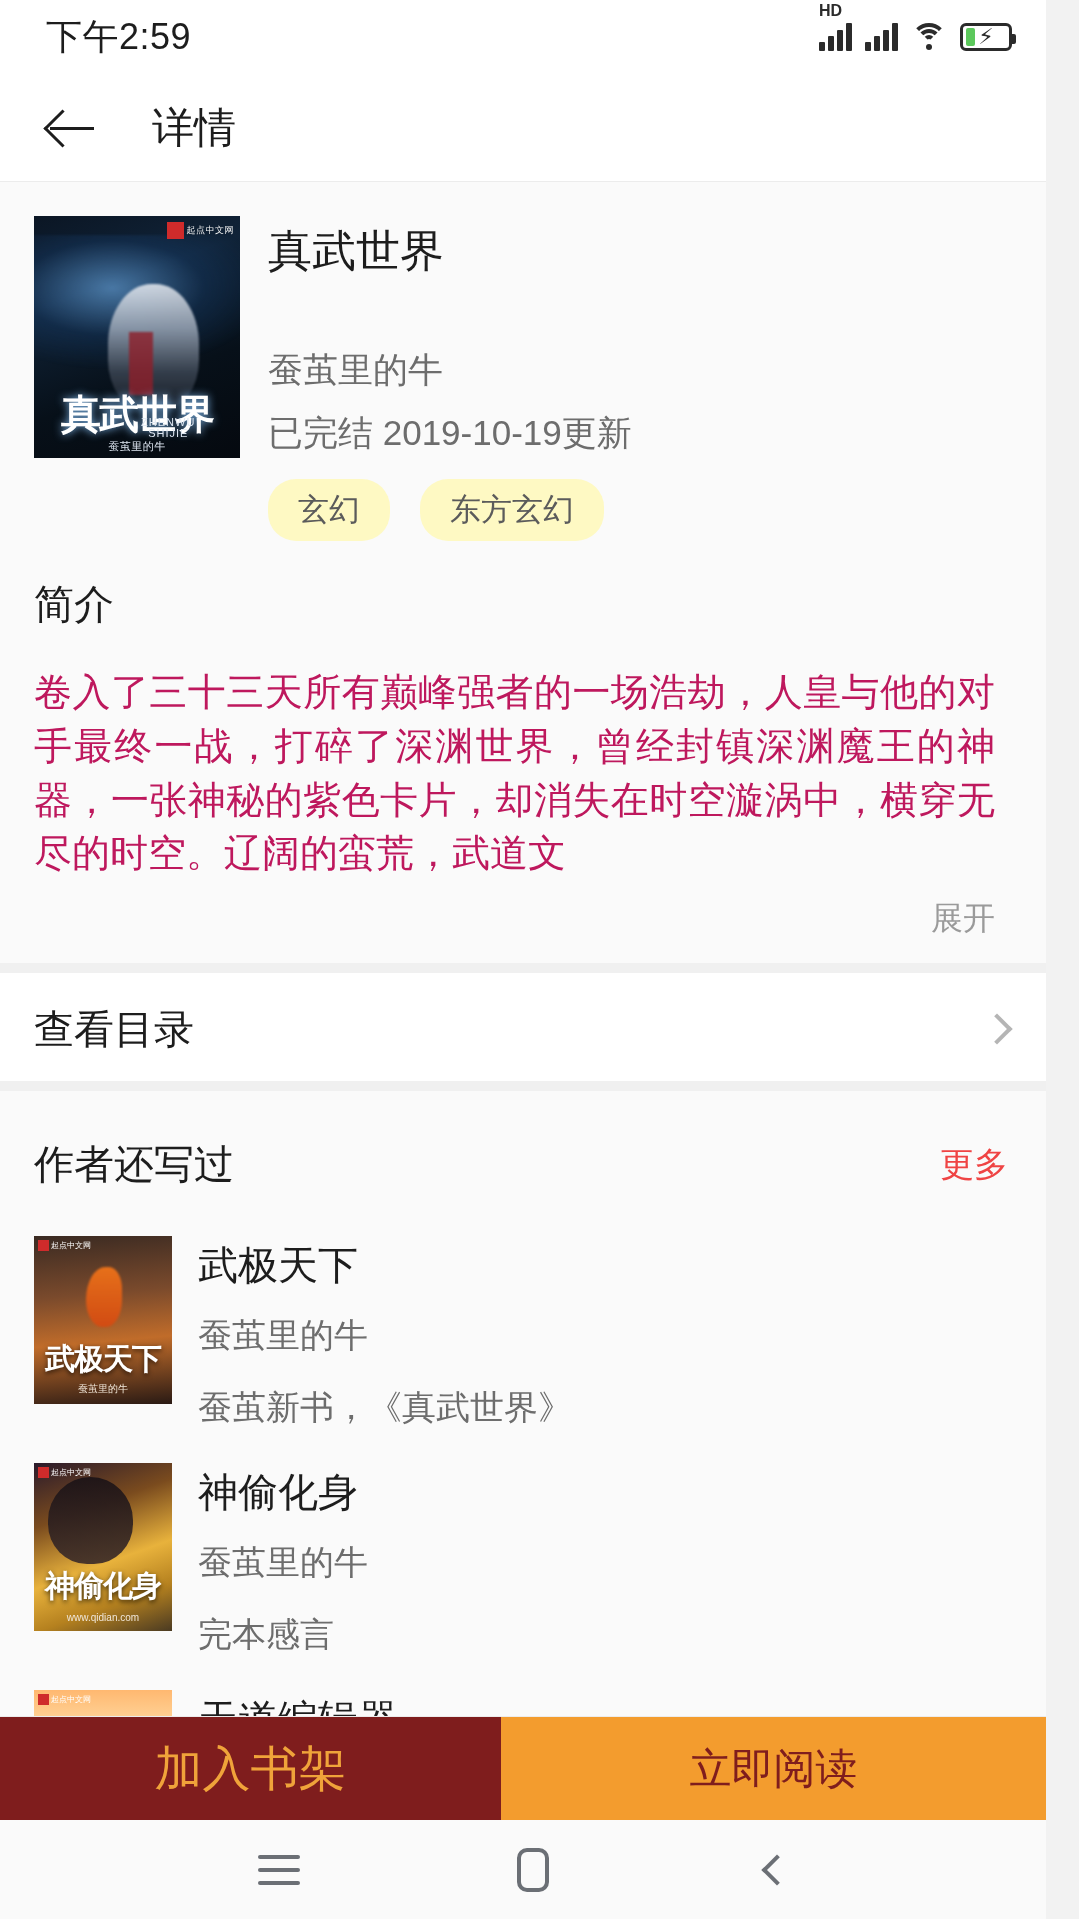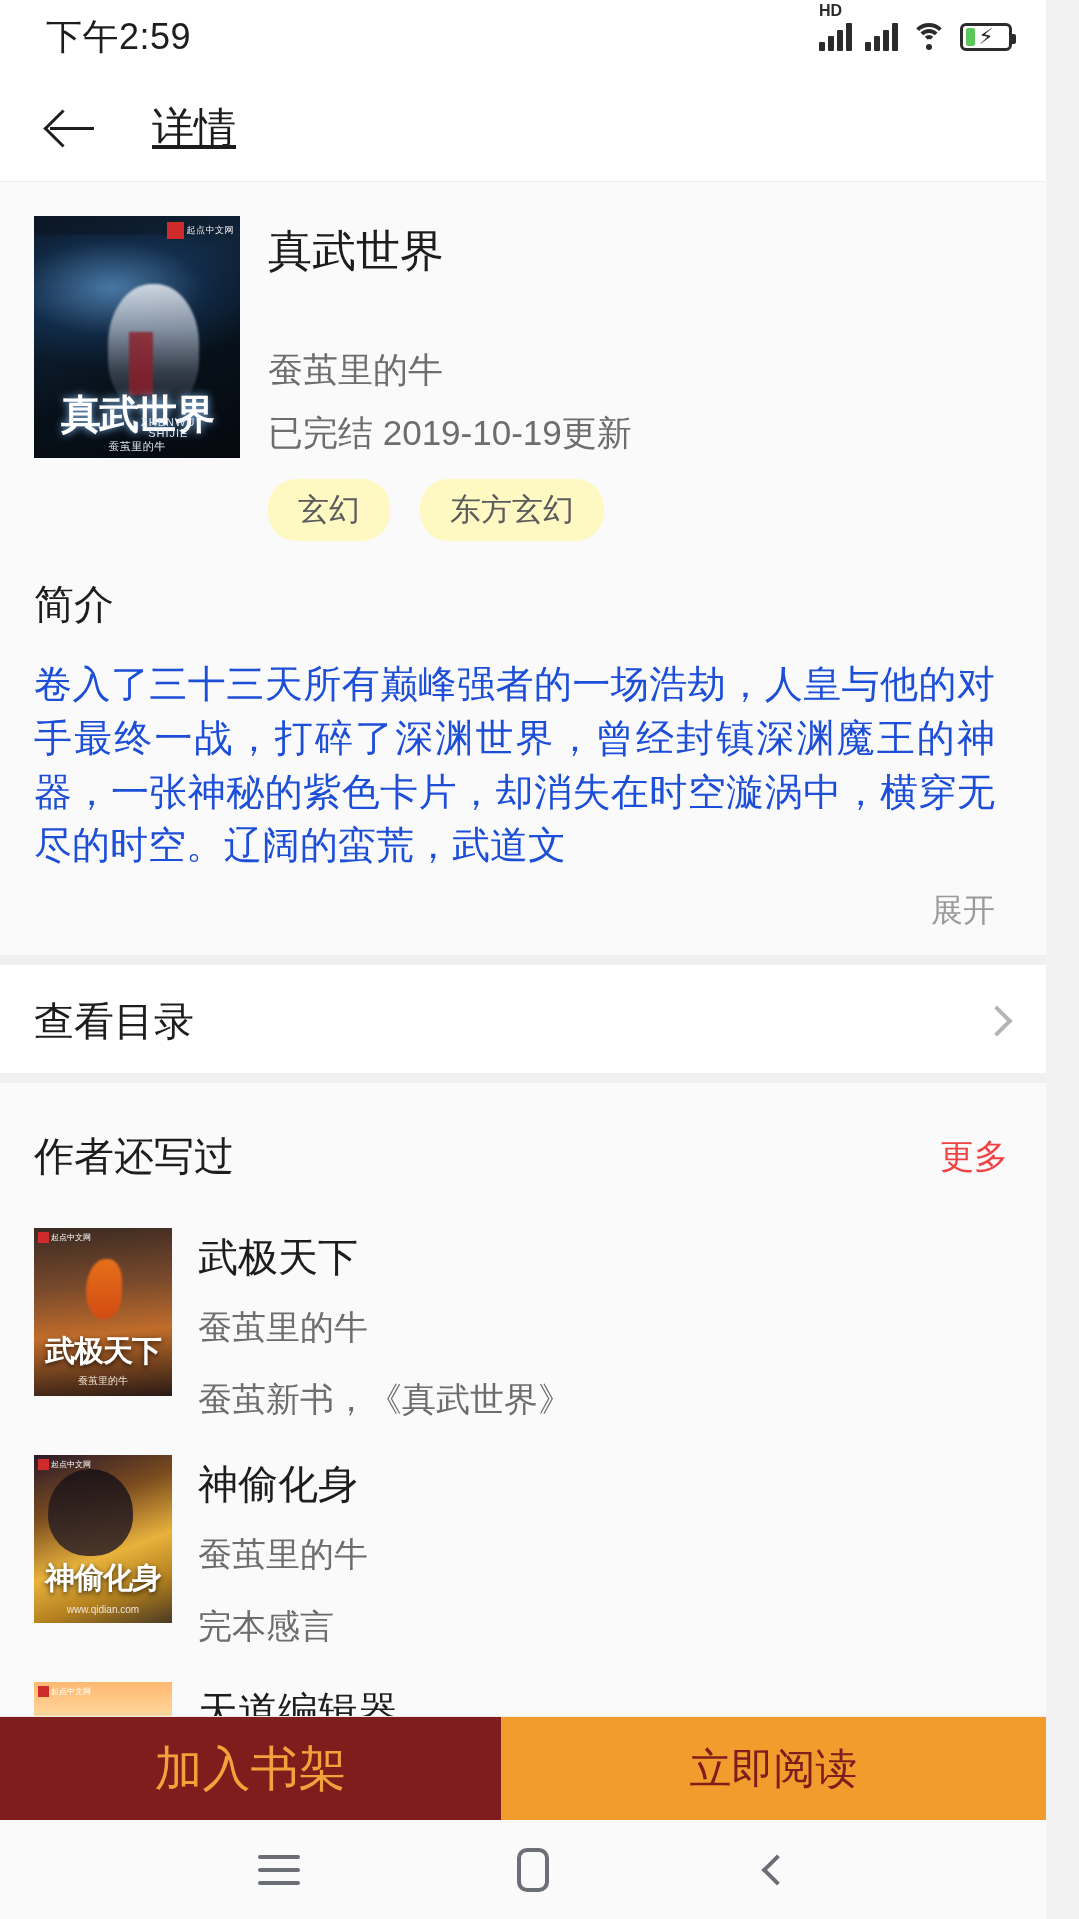--- a/index.html
+++ b/index.html
@@ -60,21 +60,21 @@
   .back-arrow { width: 56px; height: 56px; position: relative; flex: none; }
   .back-arrow:before {
     content: ""; position: absolute; left: 6px; top: 27px;
     width: 44px; height: 3px; background: #1d1d1d;
   }
   .back-arrow:after {
     content: ""; position: absolute; left: 5px; top: 15px;
     width: 24px; height: 24px; border-left: 3px solid #1d1d1d;
     border-bottom: 3px solid #1d1d1d; transform: rotate(45deg);
   }
-  .title-text { font-size: 42px; color: #1d1d1d; margin-left: 52px; text-decoration: underline; }
+  .title-text { font-size: 42px; color: #1d1d1d; margin-left: 52px; }
 
   
   .card { background: #fafafa; }
   .book-head { display: flex; padding: 34px 34px 0 34px; }
   .cover-main {
     width: 206px; height: 242px; flex: none;
     background: linear-gradient(160deg,#0b1624 0%,#102338 30%,#071019 65%,#05090f 100%);
     position: relative; overflow: hidden;
   }
   .cover-main .glow {
@@ -117,21 +117,21 @@
   .tags { display: flex; gap: 30px; margin-top: 22px; }
   .tag {
     background: #fef9c3; border-radius: 28px; padding: 10px 30px;
     font-size: 31px; color: #5b5b5b; white-space: nowrap;
   }
 
   
   .intro { padding: 36px 51px 0 34px; }
   .intro-head { font-size: 40px; color: #1d1d1d; }
   .intro-body {
-    margin-top: 26px; font-size: 38px; line-height: 1.42; color: #1d4ed8;
+    margin-top: 34px; font-size: 38px; line-height: 1.42; color: #be185d;
     max-height: 216px; overflow: hidden; text-align: justify;
   }
   .expand { text-align: right; font-size: 32px; color: #9a9a9a; margin-top: 16px; padding-bottom: 22px; }
 
   .divider { height: 10px; background: #f0f0f0; }
 
   
   .catalog {
     background: #ffffff; height: 108px; display: flex; align-items: center;
     justify-content: space-between; padding: 4px 38px 0 34px;

